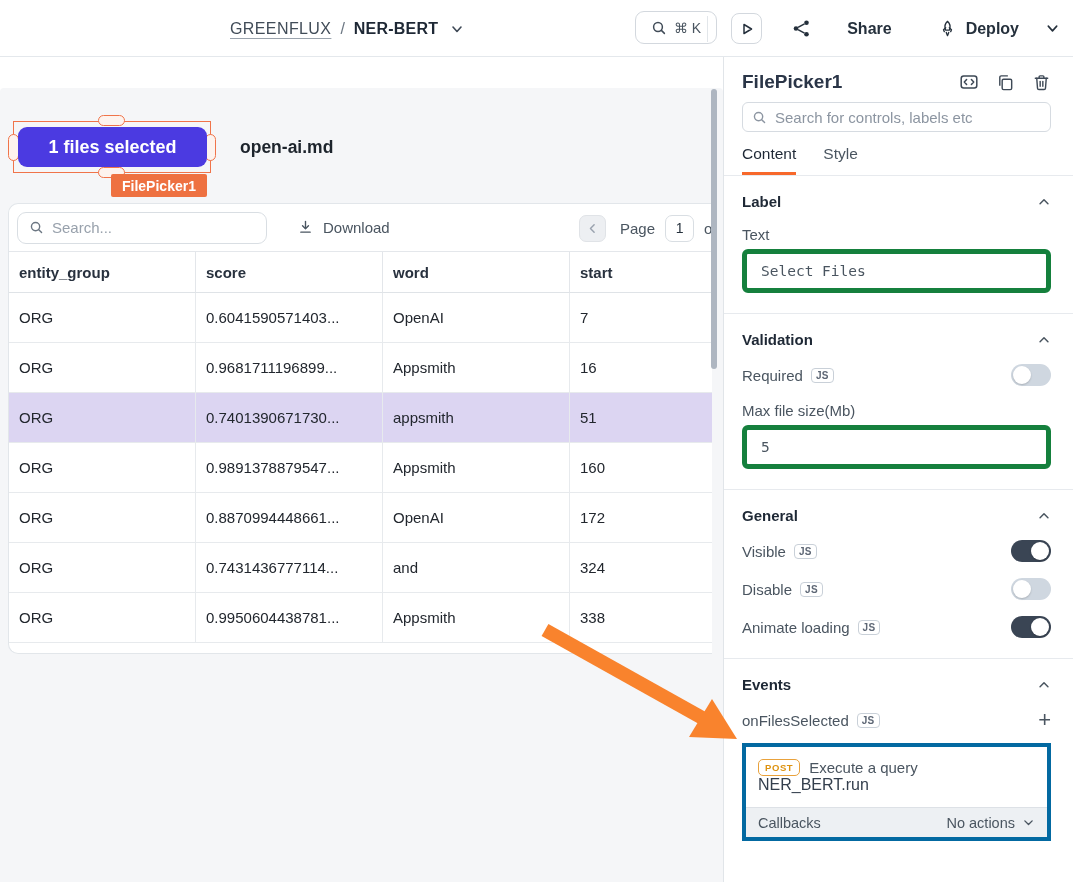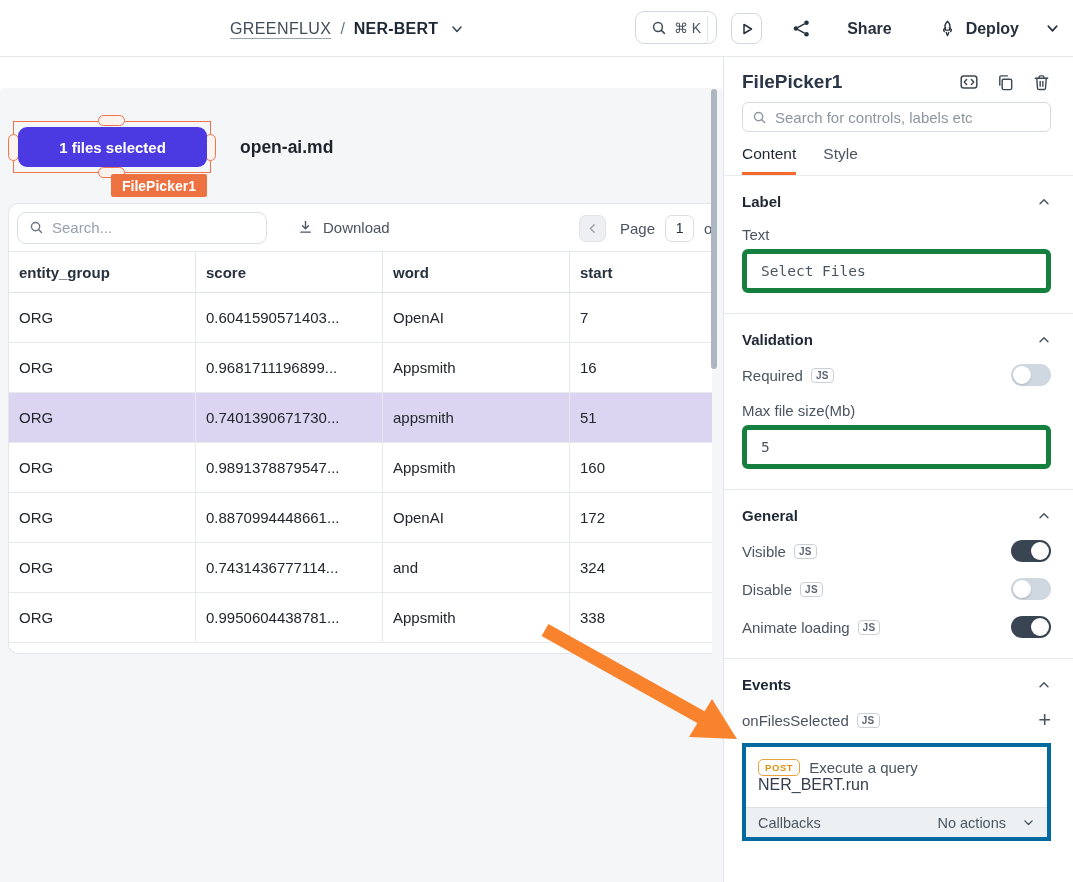--- a/index.html
+++ b/index.html
@@ -29,21 +29,21 @@
   .canvas { position:absolute; left:0; right:0; top:31px; bottom:0; background:#f5f6f8; border-radius:4px 4px 0 0; }
   .scroll-thumb { position:absolute; left:711px; top:32px; width:6px; height:280px; background:#aeb6c1; border-radius:3px; cursor:pointer; }
 
   
   .sel-rect { position:absolute; left:13px; top:64px; width:198px; height:52px; border:1.5px solid #f0744a; }
   .handle { position:absolute; background:#fdf3ee; border:1.5px solid #f0744a; border-radius:6px; cursor:pointer; }
   .handle.h-top    { left:98px; top:58px;  width:27px; height:11px; }
   .handle.h-bottom { left:98px; top:110px; width:27px; height:11px; }
   .handle.h-left   { left:8px;  top:77px;  width:11px; height:27px; }
   .handle.h-right  { left:205px;top:77px;  width:11px; height:27px; }
-  .fp-button { position:absolute; left:18px; top:70px; width:189px; height:40px; background:var(--widget-indigo,#4b3ae1); border-radius:9px; color:#fff; font-size:15px; font-weight:600; display:flex; align-items:center; justify-content:center; cursor:pointer; }
+  .fp-button { position:absolute; left:18px; top:70px; width:189px; height:40px; background:var(--widget-indigo,#4b3ae1); border-radius:9px; color:#fff; font-size:18px; font-weight:600; display:flex; align-items:center; justify-content:center; cursor:pointer; }
   .fp-tag { position:absolute; left:111px; top:117px; height:23px; padding:0 11px; background:var(--tag-orange,#ee7141); border-radius:2px; color:#fff; font-size:14px; font-weight:600; display:flex; align-items:center; cursor:pointer; z-index:3; }
   .doc-title { position:absolute; left:240px; top:80px; font-size:17.5px; font-weight:700; color:#1d242c; }
 
   
   .table-card { position:absolute; left:8px; top:146px; width:704px; height:451px; background:#fff; border:1px solid #e2e6ea; border-right:none; border-radius:10px 0 0 10px; overflow:hidden; }
   .t-toolbar { position:relative; height:48px; border-bottom:1px solid #e4e7eb; display:flex; align-items:center; padding:0 8px; }
   .t-search { width:250px; height:32px; border:1px solid #d9dee3; border-radius:9px; display:flex; align-items:center; gap:8px; padding:0 11px; background:#fff; }
   .t-search input { border:none; outline:none; flex:1; font-size:15px; color:#3e4956; font-family:"Liberation Sans",sans-serif; background:transparent; }
   .t-search input::placeholder { color:#98a1ac; }
   .t-download { display:flex; align-items:center; gap:9px; margin-left:30px; color:#4a5560; font-size:15px; cursor:pointer; }
@@ -92,21 +92,21 @@
   .toggle.off .knob { left:2px; }
   .toggle.on .knob { right:2px; }
   .plus-btn { margin-left:auto; font-size:22px; font-weight:400; color:#4a5560; line-height:18px; cursor:pointer; }
   .action-card { margin-top:12px; border:4px solid #0369a1; border-radius:0; overflow:hidden; cursor:pointer; }
   .action-main { padding:12px 12px 13px; }
   .post-line { display:flex; align-items:center; gap:9px; }
   .post-badge { border:1.4px solid var(--post-amber,#e9a23c); color:#dd920f; font-size:9.5px; font-weight:700; letter-spacing:.6px; padding:2px 6px; border-radius:5px; }
   .action-desc { font-size:15px; color:#4a5560; }
   .action-target { font-size:16px; color:#333e4c; }
   .action-footer { background:#edf0f3; border-top:1px solid #dde1e6; height:30px; display:flex; align-items:center; padding:0 12px; font-size:14.5px; color:#4a5560; }
-  .cb-right { margin-left:auto; display:flex; align-items:center; gap:16px; }
+  .cb-right { margin-left:auto; display:flex; align-items:center; gap:7px; }
   svg { display:block; }
 </style>
 </head>
 <body>
 
 <div class="app">
 
   <header class="topbar">
     <div class="breadcrumb">
       <span class="crumb-workspace">GREENFLUX</span>

